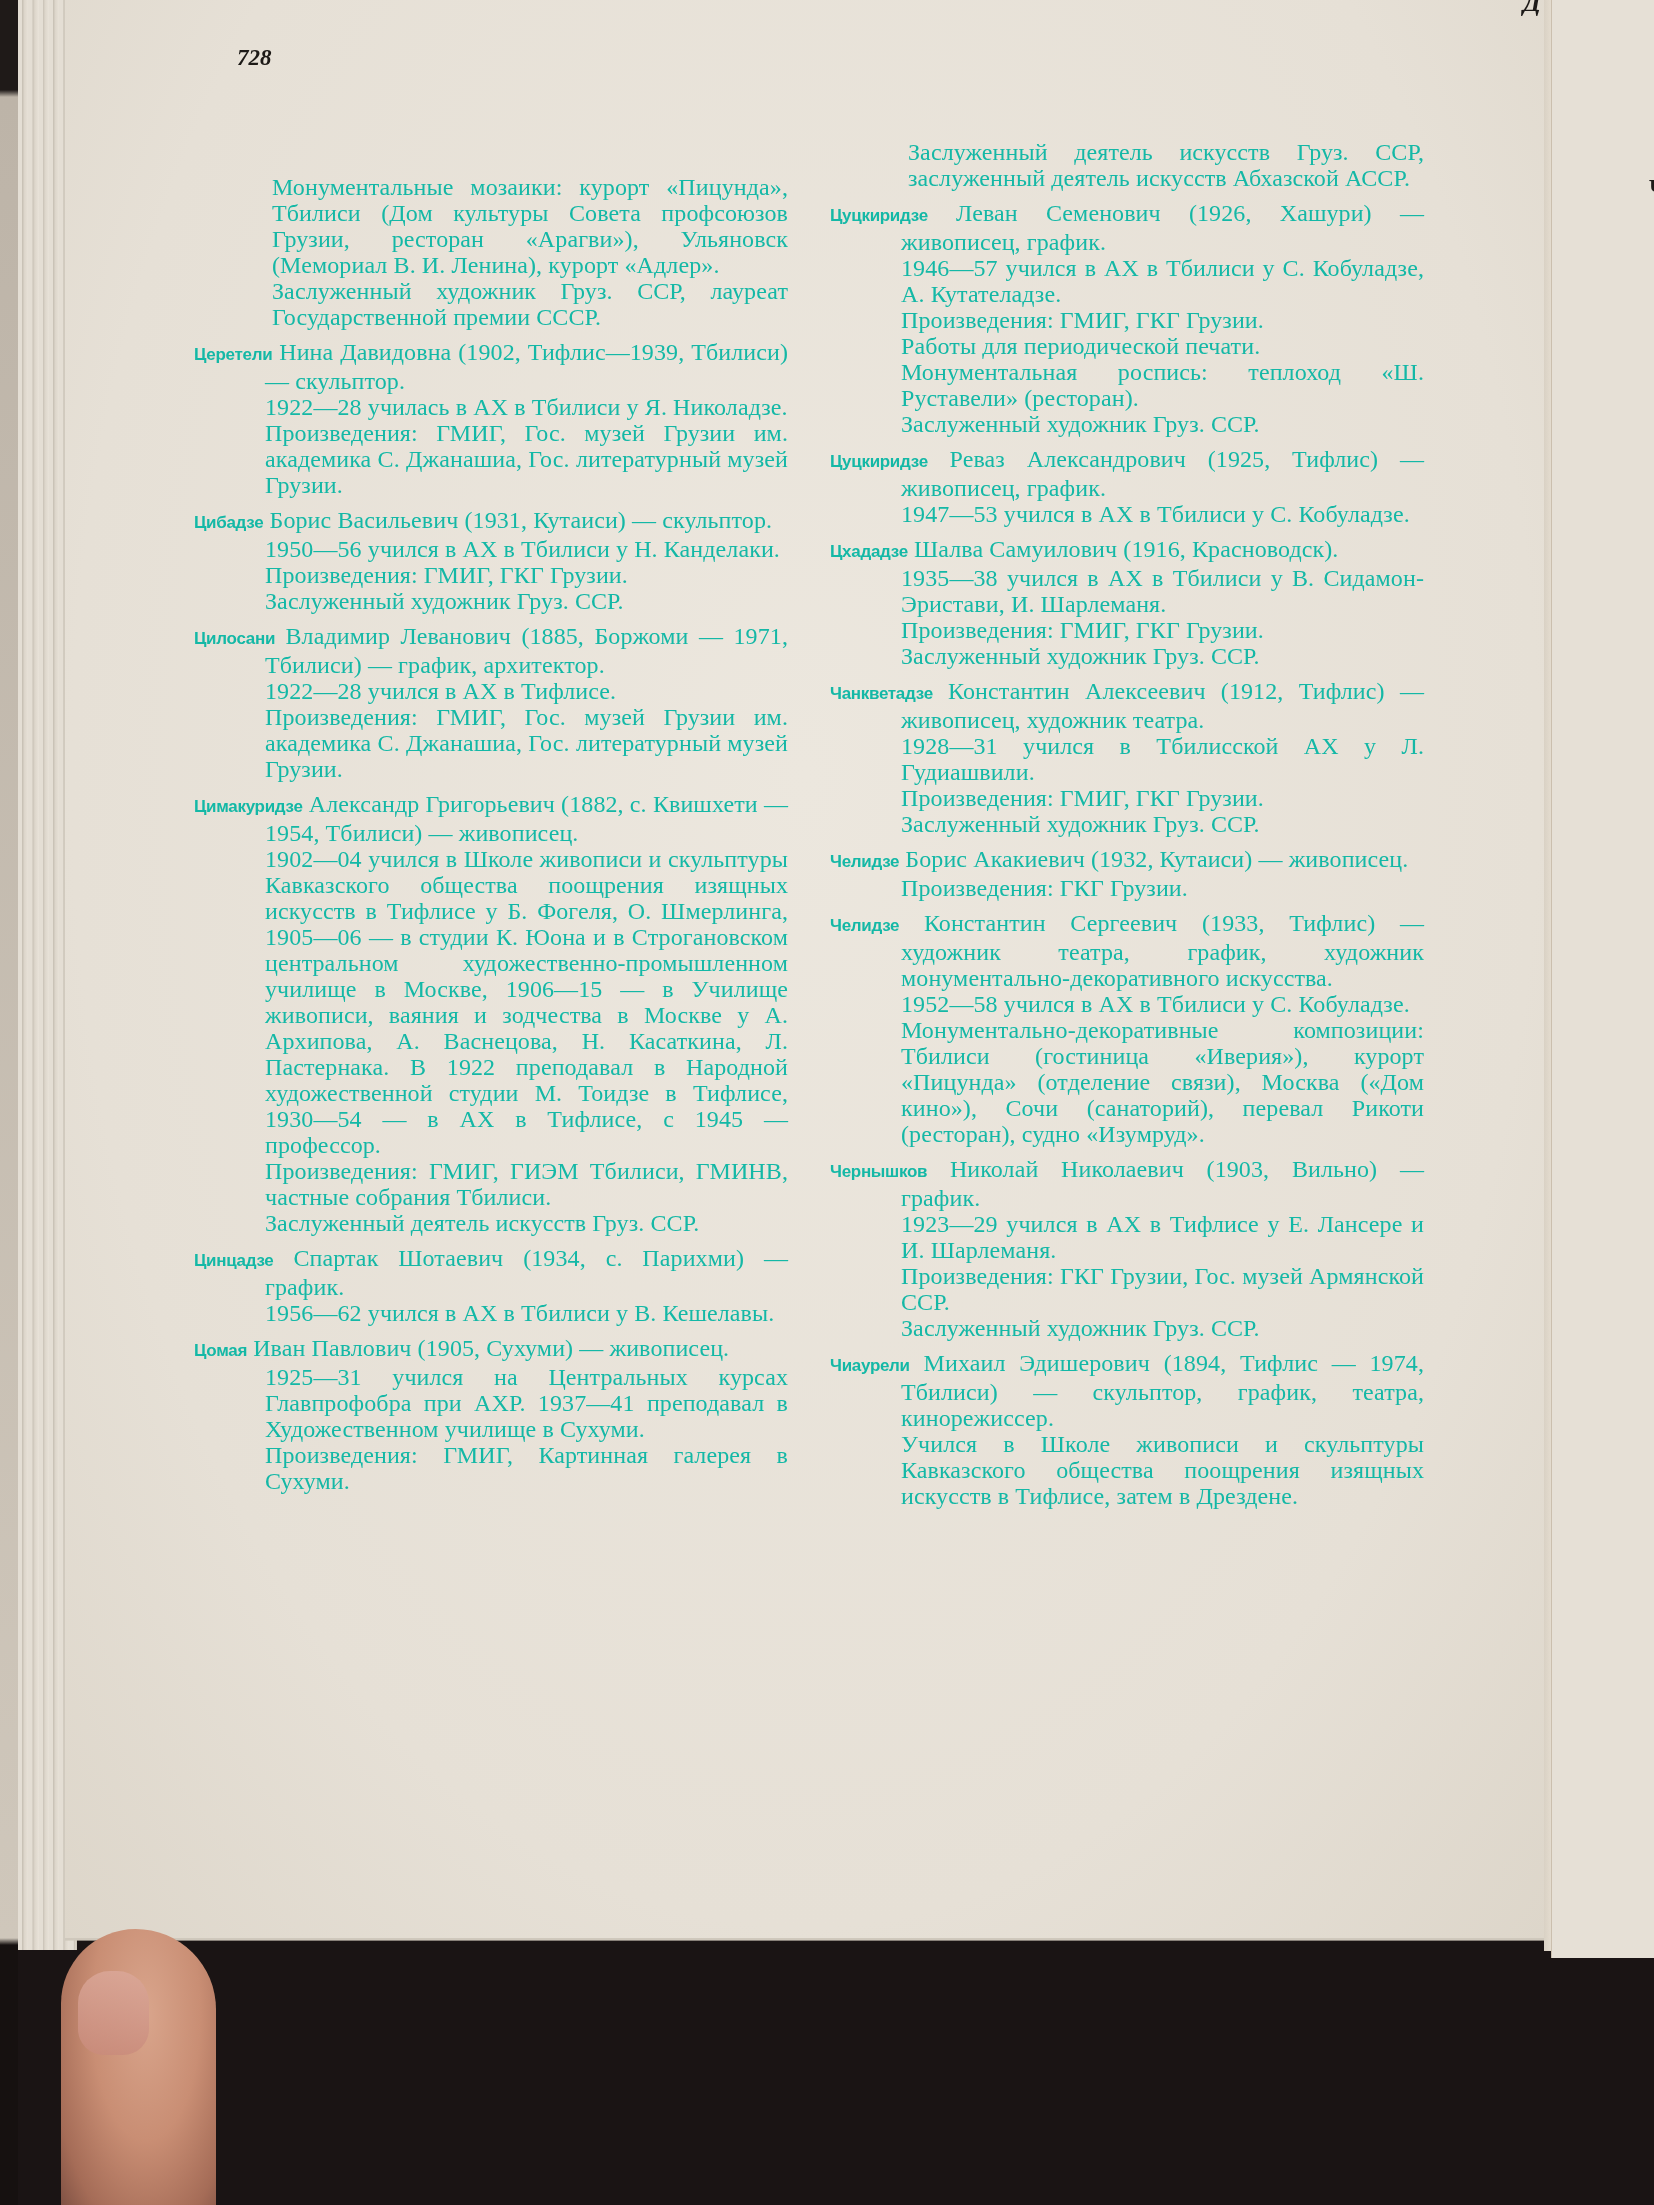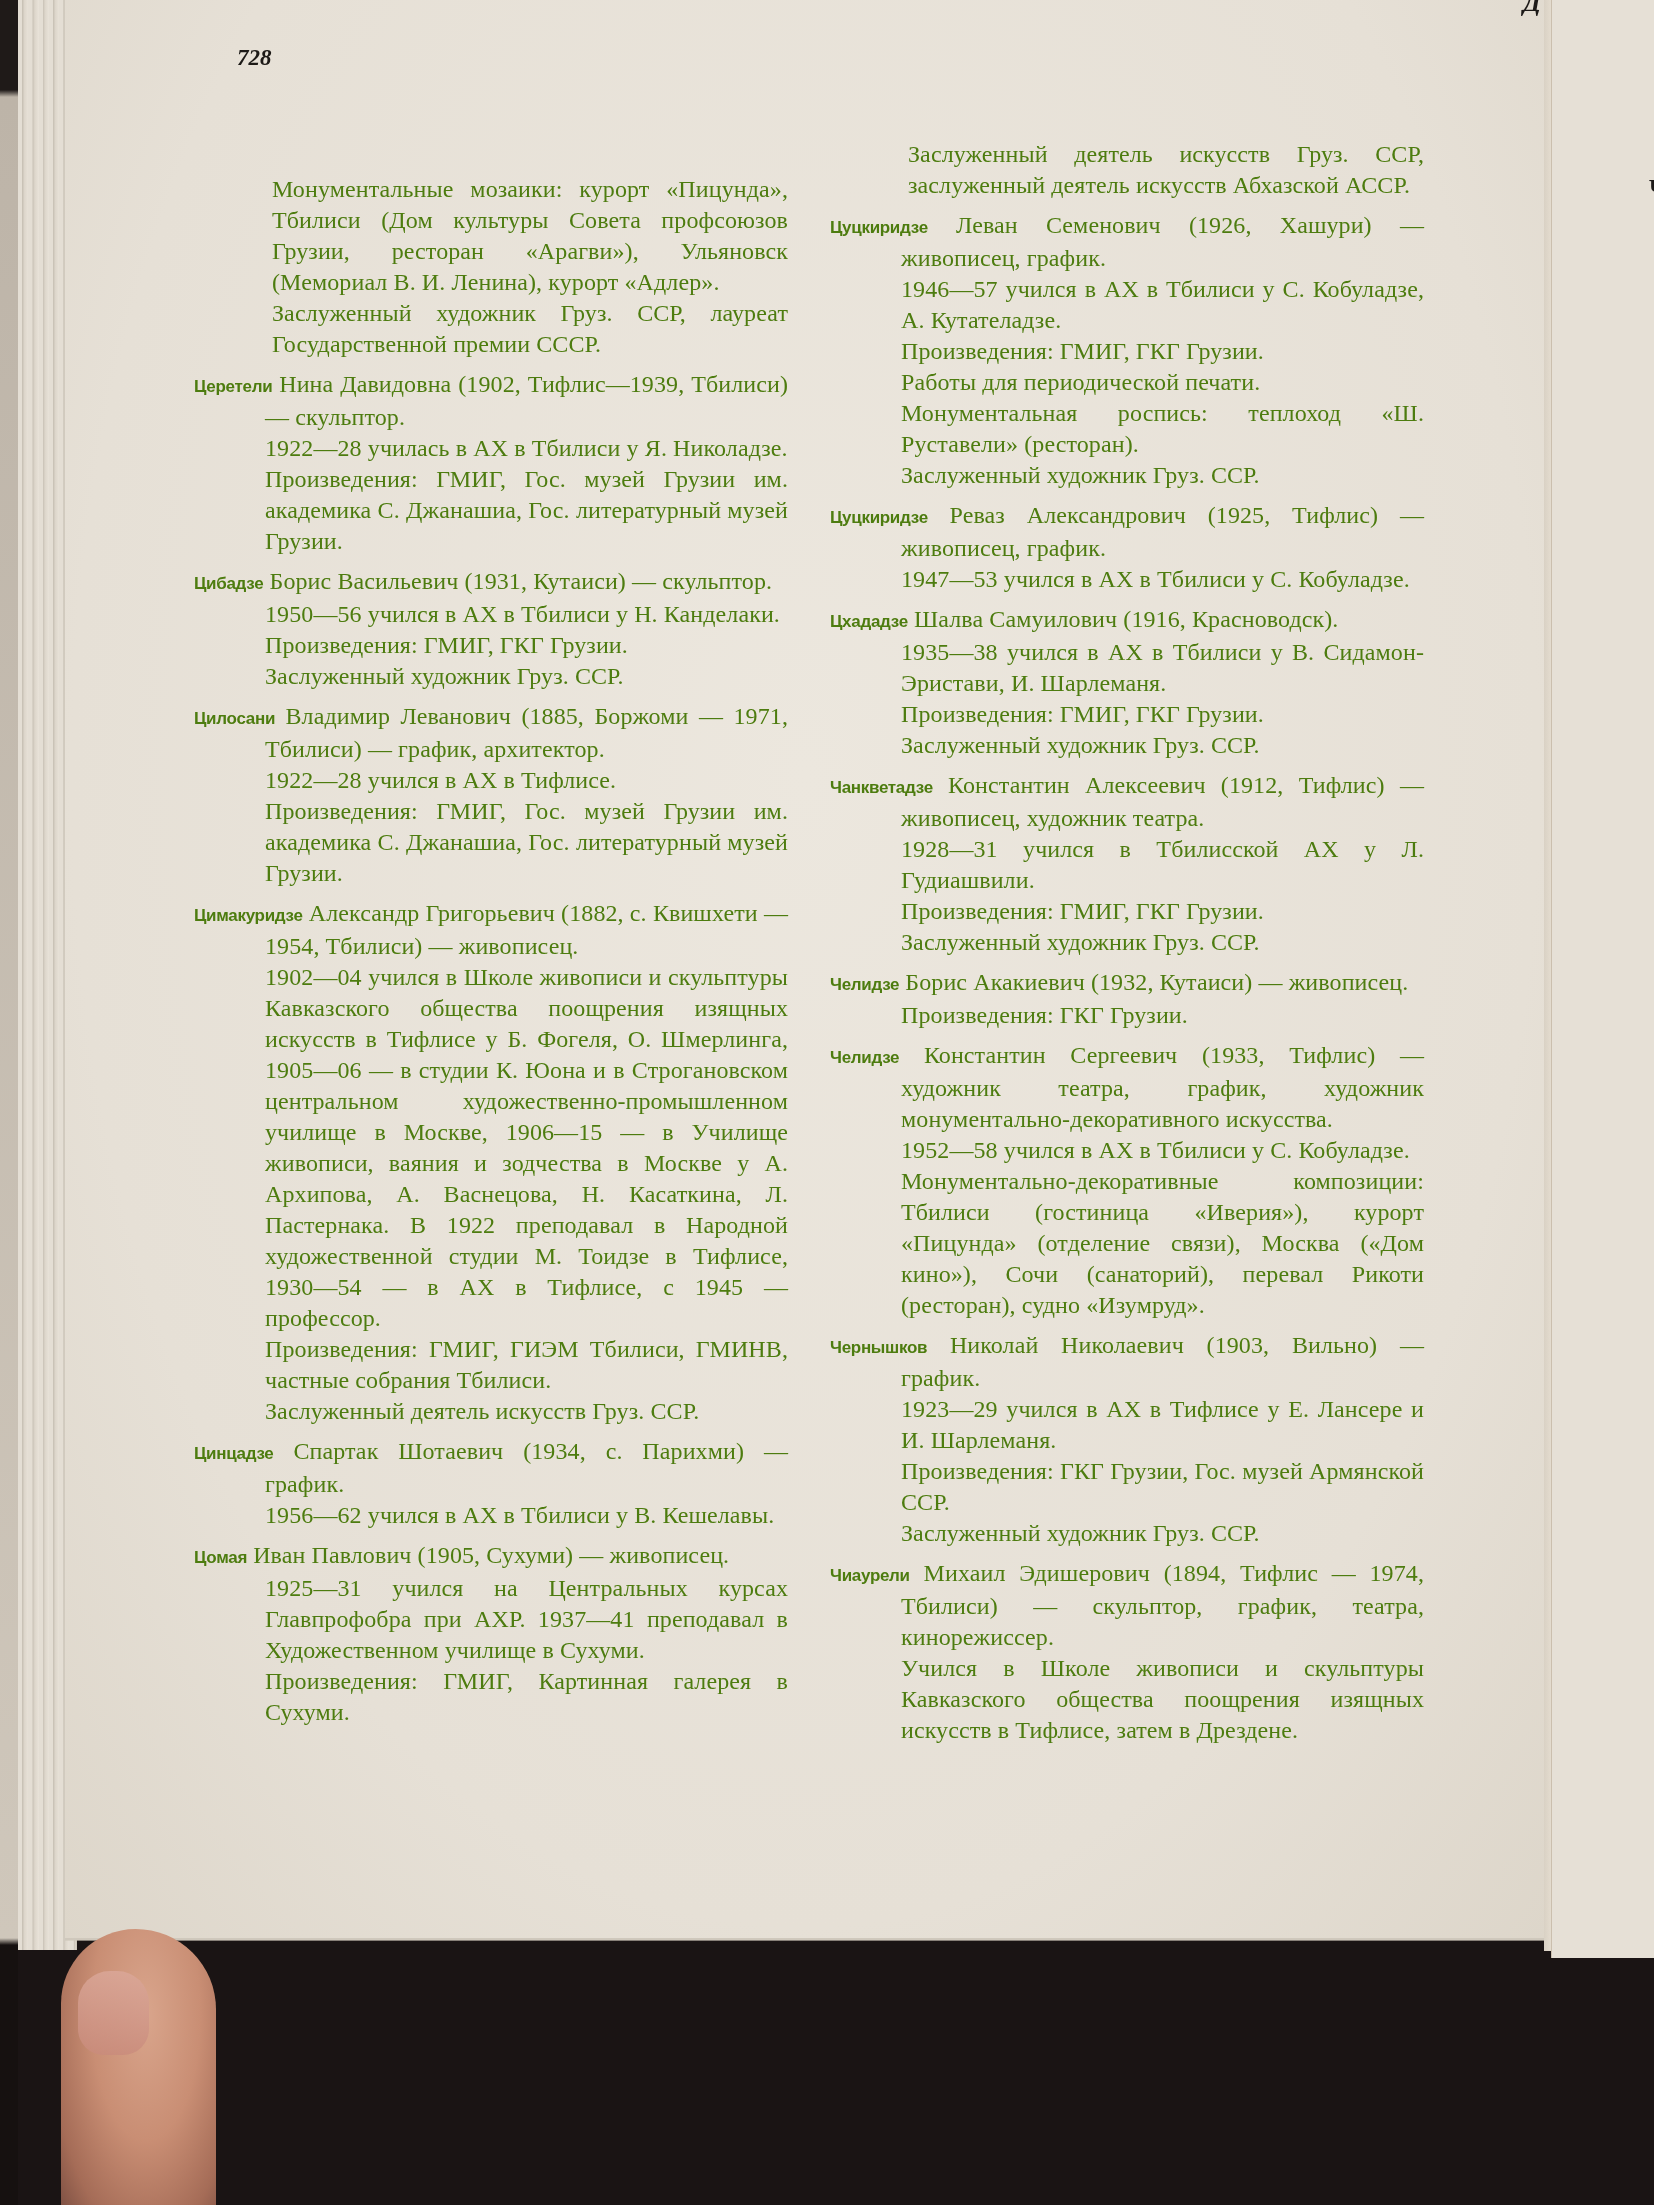--- a/index.html
+++ b/index.html
@@ -57,23 +57,23 @@
       opacity: 0.8;
     }
 
     .page-number {
       position: absolute; left: 197px; top: 45px;
       font-size: 23px; font-style: italic; font-weight: bold; color: #1d1a17; margin-left: 40px;
     }
 
     .column {
       position: absolute;
-      color: #4d7c0f;
+      color: #14b8a6;
       font-size: 24px;
-      line-height: 31px;
+      line-height: 26px;
       letter-spacing: 0.1px;
     }
     .col-left  { left: 194px;  top: 174px; width: 594px; }
     .col-right { left: 830px; top: 139px; width: 594px; }
 
     .entry { margin-bottom: 9px; }
     .entry .head {
       text-indent: 0;
       padding-left: 71px;
       text-indent: -71px;

